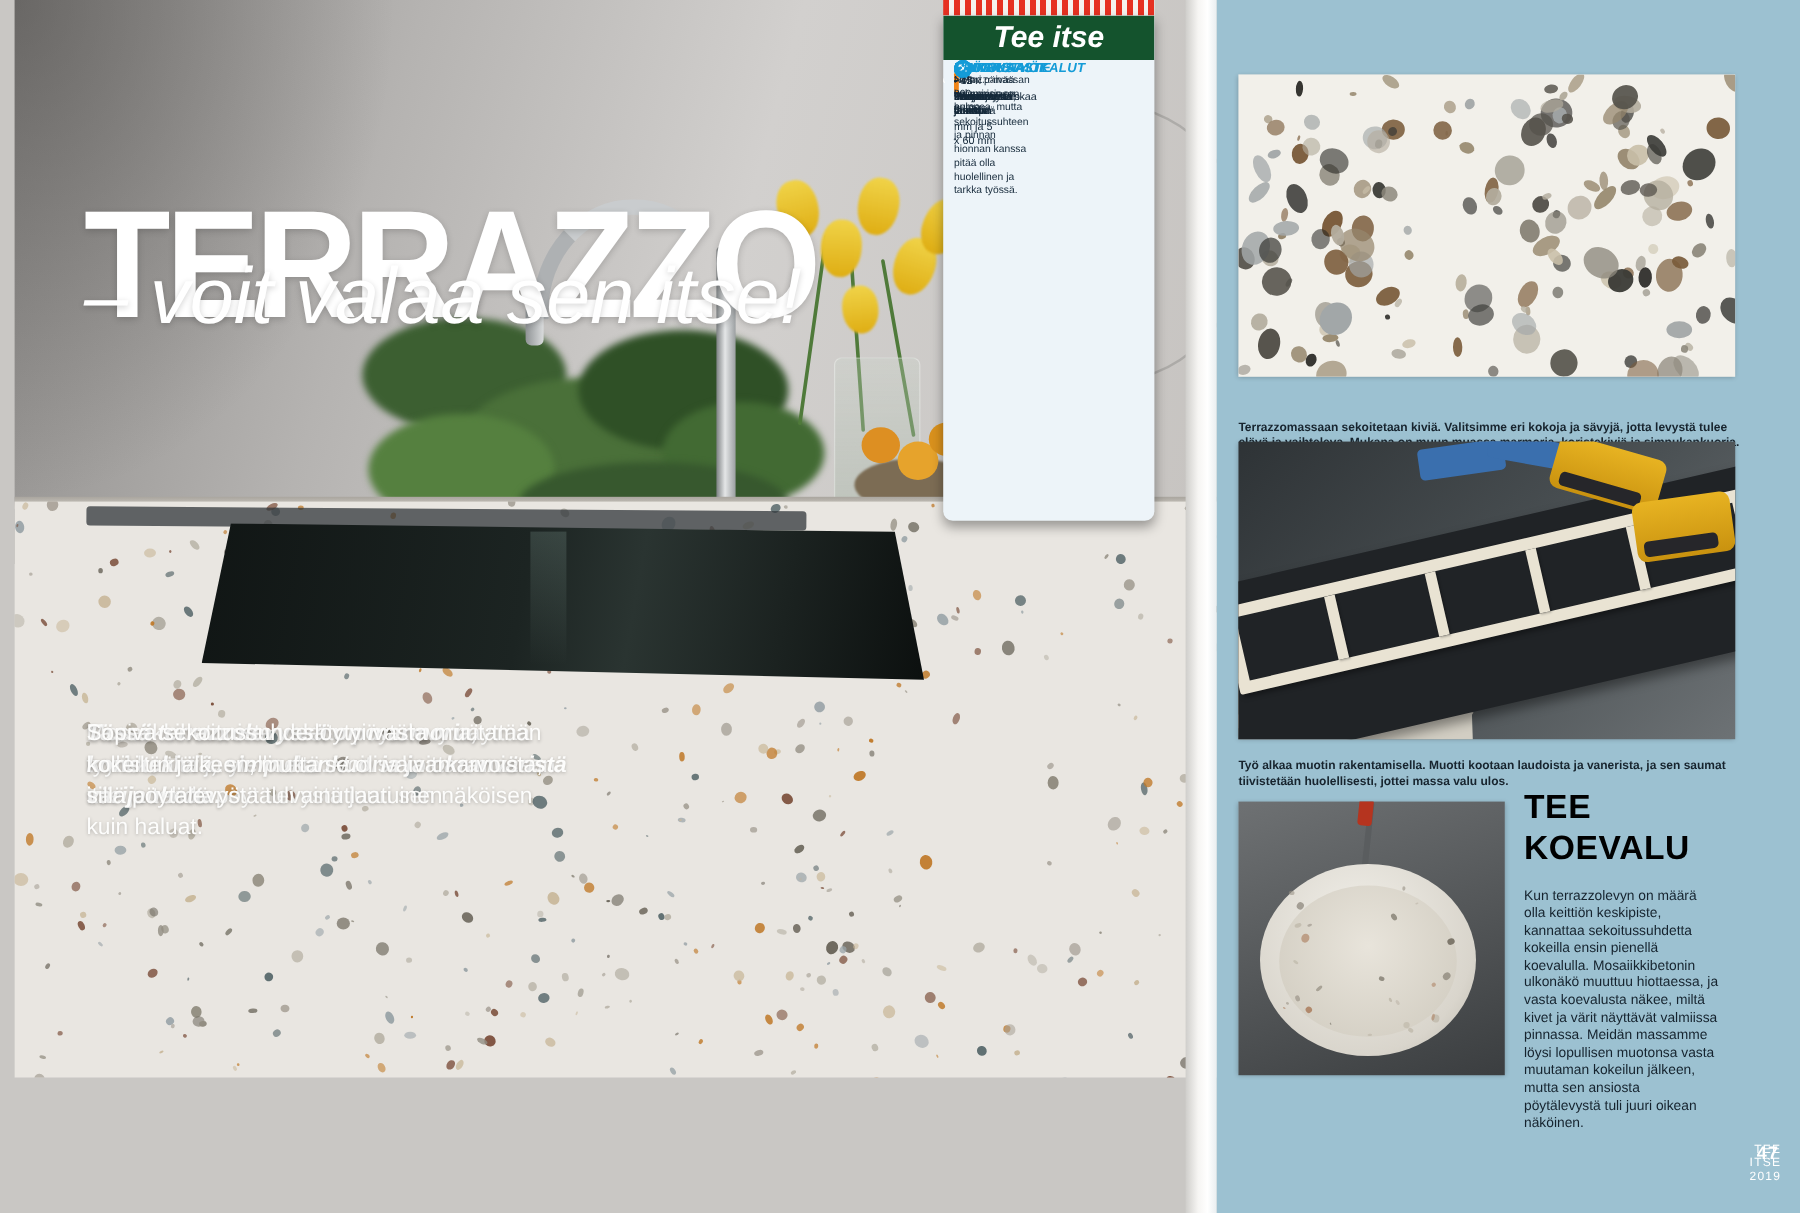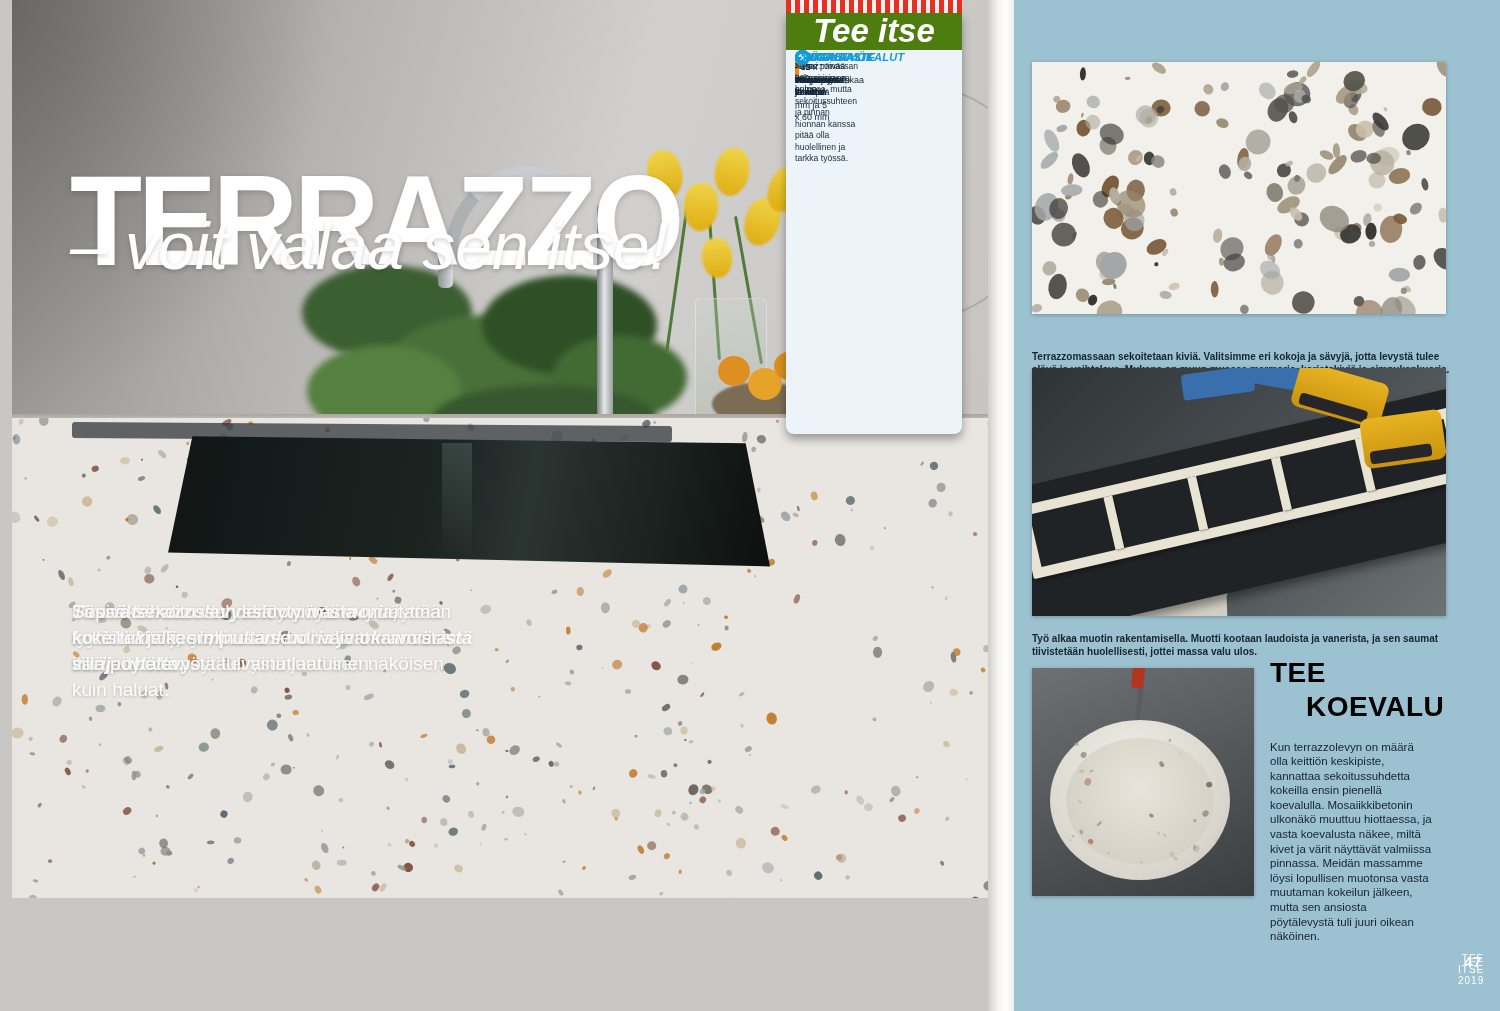--- a/index.html
+++ b/index.html
@@ -56,22 +56,22 @@
   .credit{top:954px;color:#fff;font-size:9px;letter-spacing:1px;font-weight:700;
     text-shadow:0 1px 2px rgba(0,0,0,.3);}
   .credit.c1{left:655px;} .credit.c2{left:788px;}
 
   
   .infobox{left:786px;top:0;width:176px;height:436px;}
   .perf{left:0;top:0;width:100%;height:13px;
     background:repeating-linear-gradient(90deg,#e63122 0 5px,#f5f2ef 5px 9px);}
   .ibcard{left:0;top:13px;width:100%;height:421px;background:#edf4f9;
     border-radius:0 0 8px 8px;box-shadow:0 5px 10px rgba(0,0,0,.35);overflow:hidden;}
-  .ibhead{left:0;top:0;width:100%;height:37px;background:#4d7c0f;color:#fff;
-    font-style:italic;font-weight:800;font-size:33px;text-align:center;line-height:36px;}
+  .ibhead{left:0;top:0;width:100%;height:37px;background:#14532d;color:#fff;
+    font-style:italic;font-weight:800;font-size:25px;text-align:center;line-height:36px;}
   .ibbody{left:0;top:37px;width:100%;height:384px;padding:7px 9px 0 9px;position:absolute;}
   .ibbody .sec{position:static;display:block;margin-bottom:7px;}
   .sec-h{position:static;display:flex;align-items:center;gap:4px;
     border-bottom:2px solid #149bd7;padding-bottom:2px;}
   .sec-ico{position:static;flex:0 0 15px;width:15px;height:15px;border-radius:50%;
     background:#149bd7;color:#fff;font-size:10px;line-height:15px;text-align:center;}
   .sec-t{position:static;color:#149bd7;font-style:italic;font-weight:800;
     font-size:11px;letter-spacing:.3px;}
   .sec-p{position:static;display:block;color:#15293a;font-size:8.6px;
     line-height:11.5px;margin-top:4px;}
@@ -992,21 +992,21 @@
             <ellipse cx="109.6" cy="120.5" rx="2.4" ry="1.7" fill="#c2bcae" opacity="0.88" transform="rotate(32 109.6 120.5)"></ellipse>
             <ellipse cx="17.6" cy="16.9" rx="3.1" ry="2.9" fill="#7a7468" opacity="0.61" transform="rotate(123 17.6 16.9)"></ellipse>
             <ellipse cx="128.3" cy="109.6" rx="2.8" ry="1.3" fill="#b0886a" opacity="0.62" transform="rotate(102 128.3 109.6)"></ellipse>
             <ellipse cx="139.6" cy="75.5" rx="2.9" ry="3.4" fill="#7a7468" opacity="0.62" transform="rotate(44 139.6 75.5)"></ellipse>
           </svg>
       </div>
     </div>
 
     <div class="kheading">
       <div style="position:static;">TEE</div>
-      <div style="position:static;margin-left:36px;">KOEVALU</div>
+      <div style="position:static;">KOEVALU</div>
     </div>
     <p class="kbody">Kun terrazzolevyn on määrä olla keittiön keskipiste, kannattaa sekoitussuhdetta kokeilla ensin pienellä koevalulla. Mosaiikkibetonin ulkonäkö muuttuu hiottaessa, ja vasta koevalusta näkee, miltä kivet ja värit näyttävät valmiissa pinnassa. Meidän massamme löysi lopullisen muotonsa vasta muutaman kokeilun jälkeen, mutta sen ansiosta pöytälevystä tuli juuri oikean näköinen.</p>
 
     <div class="pfoot-right">
         <span>TEE ITSE 2019</span>
         <b>47</b>
       </div>
   </section>
 
 </div>

